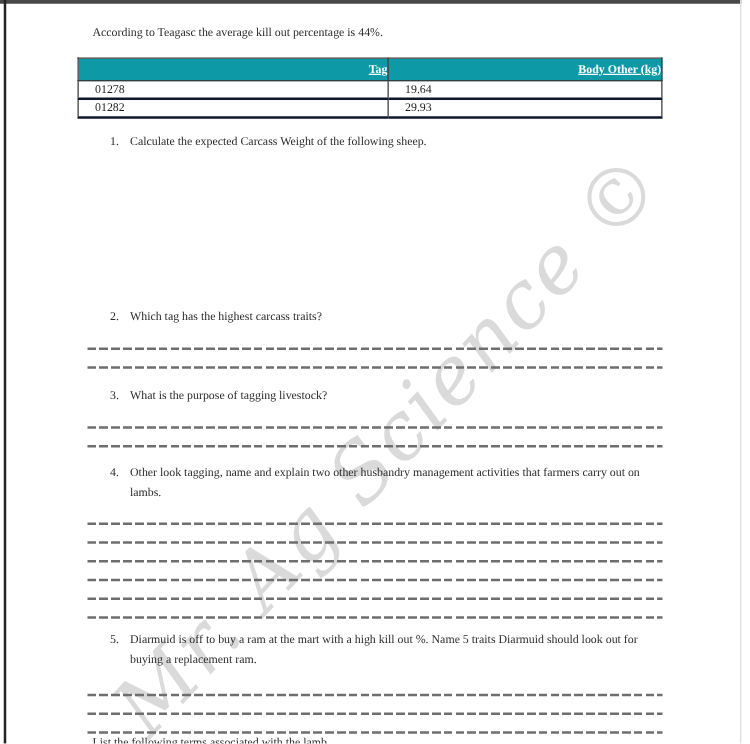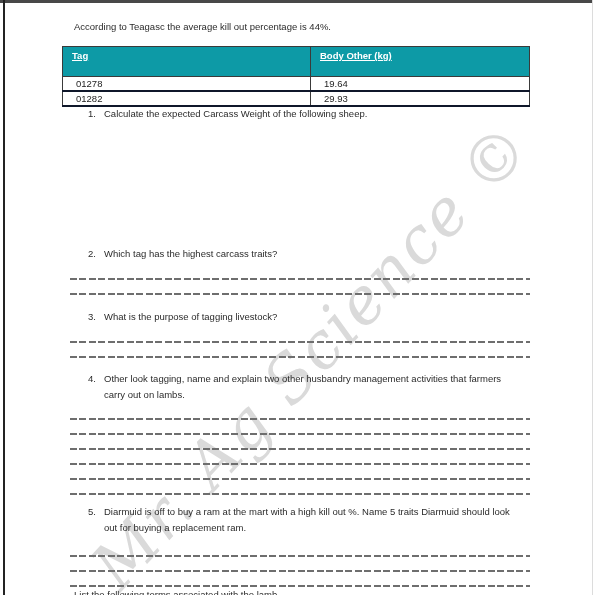--- a/index.html
+++ b/index.html
@@ -12,33 +12,33 @@
   .left-edge{position:absolute;left:3px;top:0;width:2px;height:595px;background:#232323;z-index:3;}
   .right-edge{position:absolute;left:592px;top:0;width:1px;height:595px;background:#dcdcdc;z-index:3;}
   
   .watermark{
     position:absolute;left:15px;top:330px;width:560px;height:86px;z-index:0;
     transform:rotate(-47deg);transform-origin:center;
     font-family:"DejaVu Serif",serif;font-style:italic;font-weight:400;
     font-size:64px;letter-spacing:2px;color:#dadada;text-align:center;
     white-space:nowrap;user-select:none;line-height:86px;
   }
-  .content{position:absolute;left:0;top:0;width:600px;height:595px;z-index:1;}
+  .content{position:absolute;left:0;top:0;width:600px;height:595px;z-index:1;font-family:Liberation Serif, serif;}
   .intro{position:absolute;left:74px;top:21px;font-size:9.5px;line-height:12px;margin:0;}
   
   .wtable{
     position:absolute;left:62px;top:46px;width:468px;border-collapse:collapse;
     font-size:9.5px;table-layout:fixed;
   }
   .wtable,.wtable th,.wtable td{border:1px solid #3a3a3a;}
   .wtable{border:1.5px solid #232323;}
   .wtable td{border-top:1px solid #8a8a8a;border-bottom:2px solid #0f172a;}
   .wtable th{
-    background:#0d9aa6;color:#ffffff;text-align:left;font-weight:bold;
-    text-decoration:underline;height:15px;padding:1px 0 13px 9px;
+    background:#0d9aa6;color:#ffffff;text-align:right;font-weight:bold;
+    text-decoration:underline;height:15px;padding:1px 0 1px 9px;
   }
   .wtable td{height:11px;padding:1px 0 1px 13px;color:#1d1d1d;}
   .col-tag{width:238px;}
   
   .q{position:absolute;left:88px;width:436px;display:flex;font-size:9.5px;line-height:16px;}
   .qnum{flex:0 0 16px;}
   .qtext{flex:1;max-width:420px;}
   
   .lines{position:absolute;left:70px;width:460px;}
   .ans-line{

